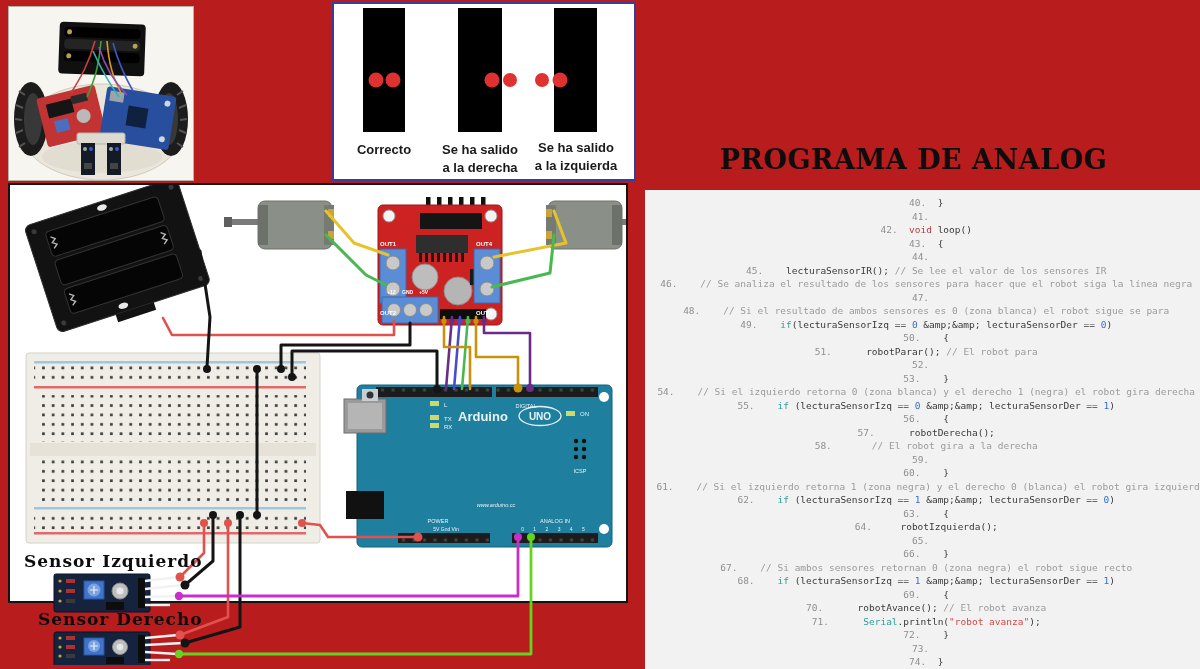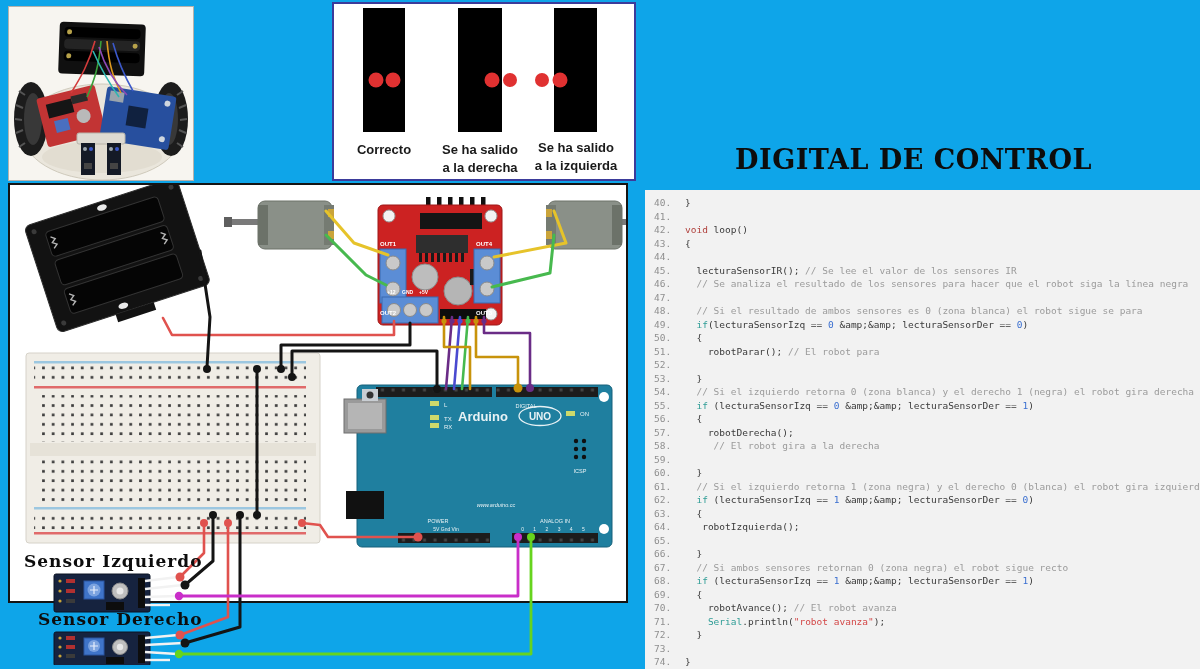--- a/index.html
+++ b/index.html
@@ -1,28 +1,28 @@
 <!DOCTYPE html>
 <html><head>
 <meta charset="utf-8">
 <style>
   html,body{margin:0;padding:0;background:#fff;}
-  .canvas{position:relative;width:1200px;height:669px;background:#0ea5e9;overflow:hidden;
+  .canvas{position:relative;width:1200px;height:669px;background:#b91c1c;overflow:hidden;
           font-family:"Liberation Sans",sans-serif;}
   .panel{position:absolute;box-sizing:border-box;}
   #photo-panel{left:8px;top:6px;width:186px;height:175px;border:1px solid #b5b2ac;background:#f7f5f0;}
   #sensor-panel{left:332px;top:2px;width:304px;height:179px;border:2px solid #3b3b9b;background:#fff;}
   #wiring-panel{left:8px;top:183px;width:620px;height:420px;border:2px solid #141414;background:#fff;}
   #right-col{left:627px;top:0;width:573px;height:669px;}
   .title{position:absolute;top:144px;left:0;right:0;text-align:center;
          font-family:"DejaVu Serif",serif;font-weight:bold;font-size:27px;color:#0d0d0d;letter-spacing:.5px;}
   .code{position:absolute;left:18px;right:0;top:190px;bottom:0;background:#f2f2f2;
         padding:6px 4px 0 9px;font-family:"DejaVu Sans Mono",monospace;font-size:9.5px;
         line-height:13.5px;white-space:pre;color:#3a3a3a;overflow:hidden;}
-  .code-line{height:13.5px;}
+  .code-line{height:13.5px;text-align:center;}
   .ln{color:#8f8f8f;display:inline-block;min-width:22px;margin-right:9px;}
   .pl{color:#3a3a3a}.kw{color:#b0403c}.cf{color:#2f9d96}.num{color:#3a6fd0}
   .cm{color:#9b9b9b;}.str{color:#d34747}.cls{color:#2f9d96;font-weight:normal}
   svg{display:block;}
   svg text{font-family:"Liberation Sans",sans-serif;}
   .slab{font-family:"DejaVu Serif",serif;font-weight:bold;}
 </style>
 </head>
 <body>
 
@@ -386,17 +386,17 @@
           <circle cx="131" cy="11" r="4.5" fill="#141414"></circle>
         <circle cx="125" cy="22" r="4.2" fill="#66d41e"></circle>
       </g>
 
       <text x="14" y="382" class="slab" font-size="17" fill="#0d0d0d" letter-spacing="1">Sensor Izquierdo</text>
       <text x="28" y="440" class="slab" font-size="17" fill="#0d0d0d" letter-spacing="1">Sensor Derecho</text>
     </svg>
   </div>
 
   <div class="panel" id="right-col">
-    <div class="title">DIGITAL DE CONTROL</div>
+    <div class="title">PROGRAMA DE ANALOG</div>
     <div class="code"><div class="code-line"><span class="ln">40.</span><span class="pl">}</span></div><div class="code-line"><span class="ln">41.</span></div><div class="code-line"><span class="ln">42.</span><span class="kw">void</span><span class="pl"> loop()</span></div><div class="code-line"><span class="ln">43.</span><span class="pl">{</span></div><div class="code-line"><span class="ln">44.</span></div><div class="code-line"><span class="ln">45.</span><span class="pl">  lecturaSensorIR(); </span><span class="cm">// Se lee el valor de los sensores IR</span></div><div class="code-line"><span class="ln">46.</span><span class="cm">  // Se analiza el resultado de los sensores para hacer que el robot siga la línea negra</span></div><div class="code-line"><span class="ln">47.</span></div><div class="code-line"><span class="ln">48.</span><span class="cm">  // Si el resultado de ambos sensores es 0 (zona blanca) el robot sigue se para</span></div><div class="code-line"><span class="ln">49.</span><span class="cf">  if</span><span class="pl">(lecturaSensorIzq == </span><span class="num">0</span><span class="pl"> &amp;amp;&amp;amp; lecturaSensorDer == </span><span class="num">0</span><span class="pl">)</span></div><div class="code-line"><span class="ln">50.</span><span class="pl">  {</span></div><div class="code-line"><span class="ln">51.</span><span class="pl">    robotParar(); </span><span class="cm">// El robot para</span></div><div class="code-line"><span class="ln">52.</span></div><div class="code-line"><span class="ln">53.</span><span class="pl">  }</span></div><div class="code-line"><span class="ln">54.</span><span class="cm">  // Si el izquierdo retorna 0 (zona blanca) y el derecho 1 (negra) el robot gira derecha</span></div><div class="code-line"><span class="ln">55.</span><span class="cf">  if</span><span class="pl"> (lecturaSensorIzq == </span><span class="num">0</span><span class="pl"> &amp;amp;&amp;amp; lecturaSensorDer == </span><span class="num">1</span><span class="pl">)</span></div><div class="code-line"><span class="ln">56.</span><span class="pl">  {</span></div><div class="code-line"><span class="ln">57.</span><span class="pl">    robotDerecha();</span></div><div class="code-line"><span class="ln">58.</span><span class="cm">     // El robot gira a la derecha</span></div><div class="code-line"><span class="ln">59.</span></div><div class="code-line"><span class="ln">60.</span><span class="pl">  }</span></div><div class="code-line"><span class="ln">61.</span><span class="cm">  // Si el izquierdo retorna 1 (zona negra) y el derecho 0 (blanca) el robot gira izquierda</span></div><div class="code-line"><span class="ln">62.</span><span class="cf">  if</span><span class="pl"> (lecturaSensorIzq == </span><span class="num">1</span><span class="pl"> &amp;amp;&amp;amp; lecturaSensorDer == </span><span class="num">0</span><span class="pl">)</span></div><div class="code-line"><span class="ln">63.</span><span class="pl">  {</span></div><div class="code-line"><span class="ln">64.</span><span class="pl">   robotIzquierda();</span></div><div class="code-line"><span class="ln">65.</span></div><div class="code-line"><span class="ln">66.</span><span class="pl">  }</span></div><div class="code-line"><span class="ln">67.</span><span class="cm">  // Si ambos sensores retornan 0 (zona negra) el robot sigue recto</span></div><div class="code-line"><span class="ln">68.</span><span class="cf">  if</span><span class="pl"> (lecturaSensorIzq == </span><span class="num">1</span><span class="pl"> &amp;amp;&amp;amp; lecturaSensorDer == </span><span class="num">1</span><span class="pl">)</span></div><div class="code-line"><span class="ln">69.</span><span class="pl">  {</span></div><div class="code-line"><span class="ln">70.</span><span class="pl">    robotAvance(); </span><span class="cm">// El robot avanza</span></div><div class="code-line"><span class="ln">71.</span><span class="pl">    </span><span class="cls">Serial</span><span class="pl">.println(</span><span class="str">"robot avanza"</span><span class="pl">);</span></div><div class="code-line"><span class="ln">72.</span><span class="pl">  }</span></div><div class="code-line"><span class="ln">73.</span></div><div class="code-line"><span class="ln">74.</span><span class="pl">}</span></div></div>
   </div>
 
 </div>
 
 </body></html>

